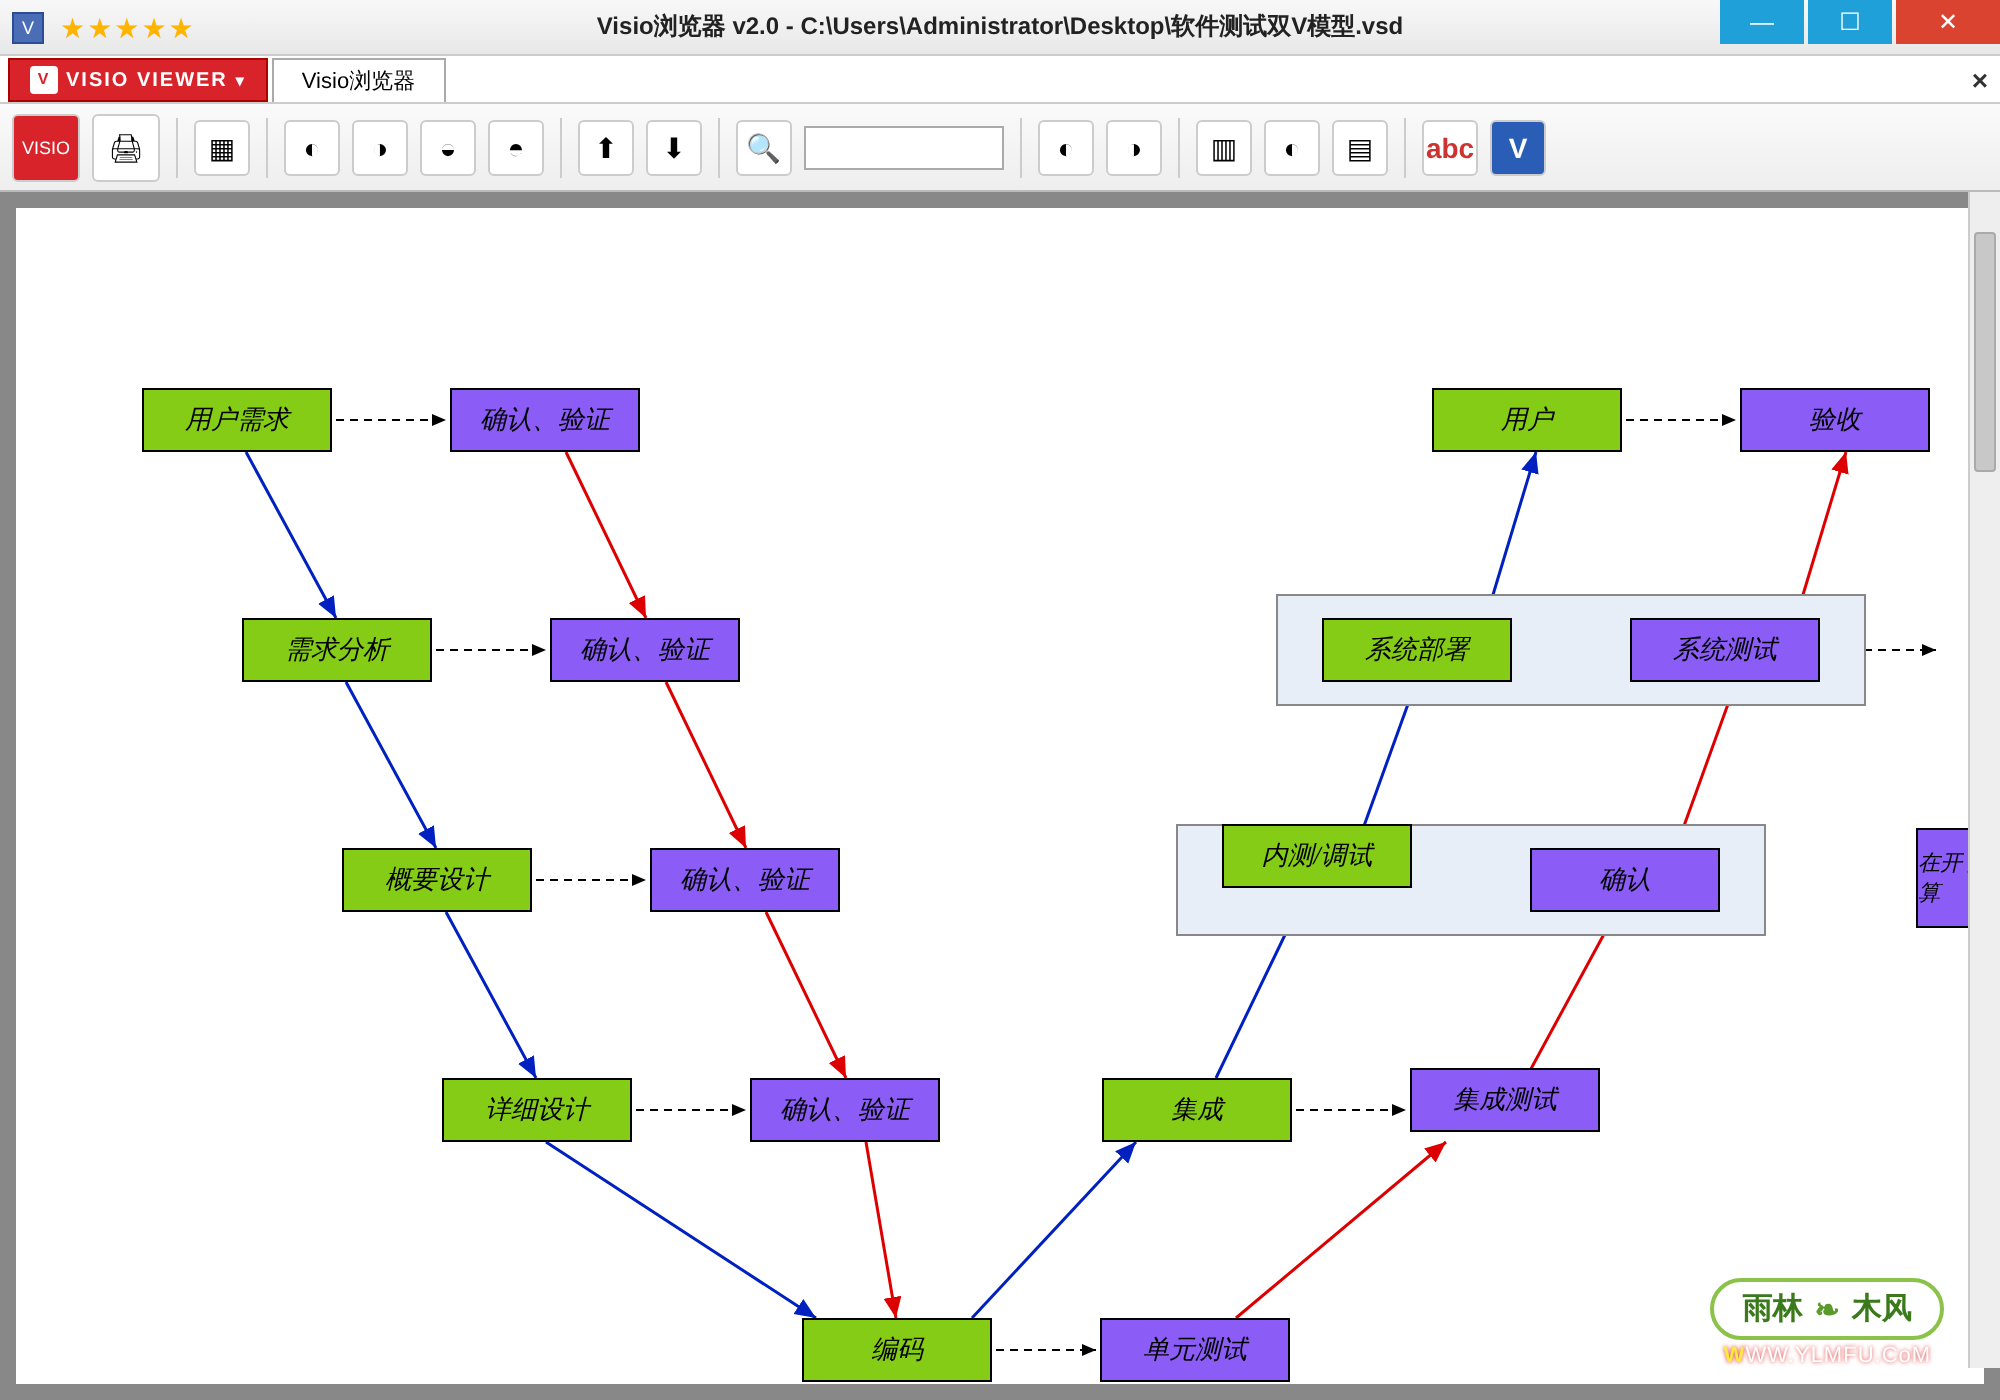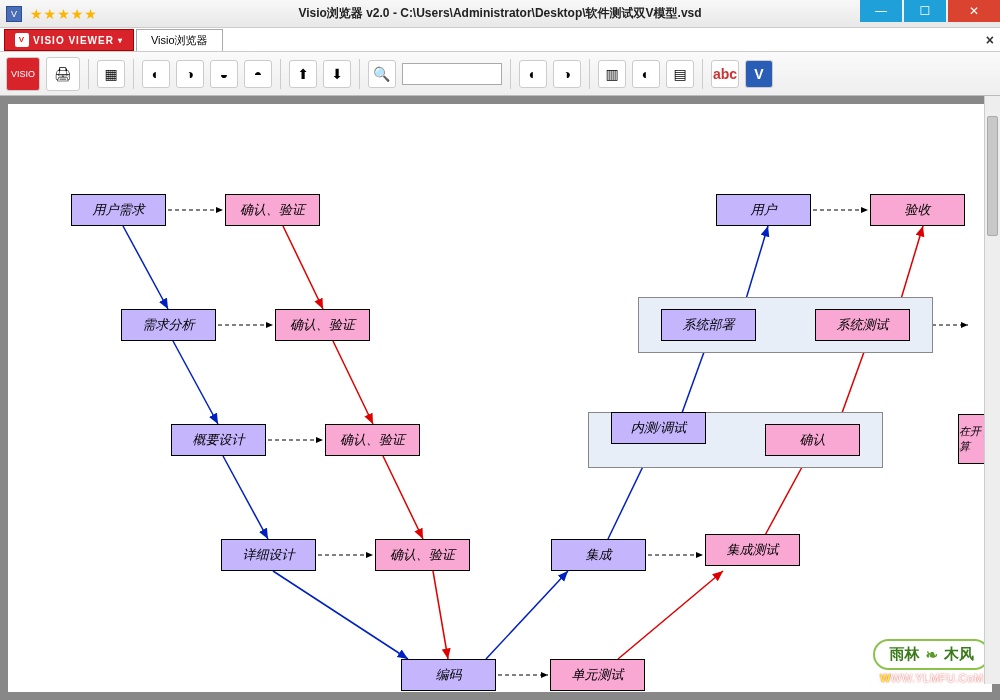--- a/index.html
+++ b/index.html
@@ -23,25 +23,25 @@
 .sep{width:1px;height:30px;background:#ccc;margin:0 2px}
 .zoom-input{width:100px;height:22px;border:1px solid #aaa;background:#fff;font-size:11px}
 .ad-banner{position:absolute;right:4px;top:4px;height:36px;display:flex}
 .ad1{background:#d8232a;color:#ffd24a;font-size:8px;font-weight:bold;padding:3px 8px;line-height:1.2}
 .ad2{background:#c01818;color:#fff;font-size:7px;padding:3px 6px;text-align:center}
 .canvas-wrap{position:absolute;top:96px;left:0;right:0;bottom:0;background:#888;padding:8px}
 .canvas{background:#fff;width:100%;height:100%;position:relative;overflow:hidden}
 .scrollbar-v{position:absolute;right:0;top:96px;bottom:16px;width:16px;background:#eee;border-left:1px solid #ccc}
 .scrollbar-v .thumb{position:absolute;left:2px;right:2px;top:20px;height:120px;background:#c8c8c8;border:1px solid #aaa;border-radius:2px}
 .box{position:absolute;width:95px;height:32px;border:1px solid #000;display:flex;align-items:center;justify-content:center;font-size:13px;font-style:italic;font-family:"KaiTi","STKaiti",serif}
-.yellow{background:#c4b5fd}
-.grey{background:#f9a8d4}
+.yellow{background:#84cc16}
+.grey{background:#8b5cf6}
 .group{position:absolute;border:1px solid #888;background:#e8eef7}
 svg.edges{position:absolute;inset:0;width:100%;height:100%}
-.watermark{position:absolute;right:2px;bottom:8px;pointer-events:none}
+.watermark{position:absolute;right:20px;bottom:8px;pointer-events:none}
 .wm-bubble{background:#fff;border:2px solid #8bc34a;border-radius:16px;padding:4px 14px;font-size:15px;font-weight:bold;color:#3a7a1a;display:flex;align-items:center;gap:6px}
 .wm-url{font-size:11px;color:#fff;text-shadow:0 0 2px #d33;text-align:center;margin-top:2px;letter-spacing:0.5px}
 .wm-url b{color:#ffeb3b}
 </style>
 </head>
 <body>
 
 <div class="titlebar">
   <div class="app-icon">V</div>
   <div class="stars">

